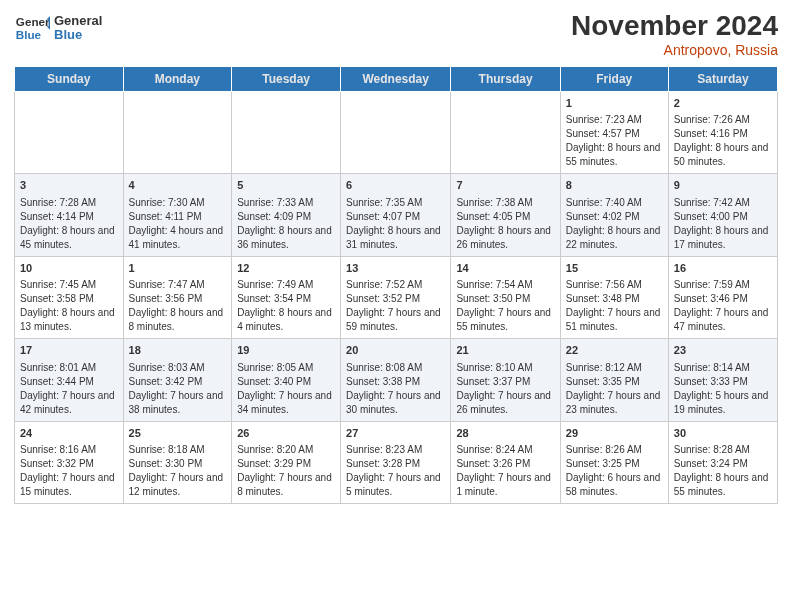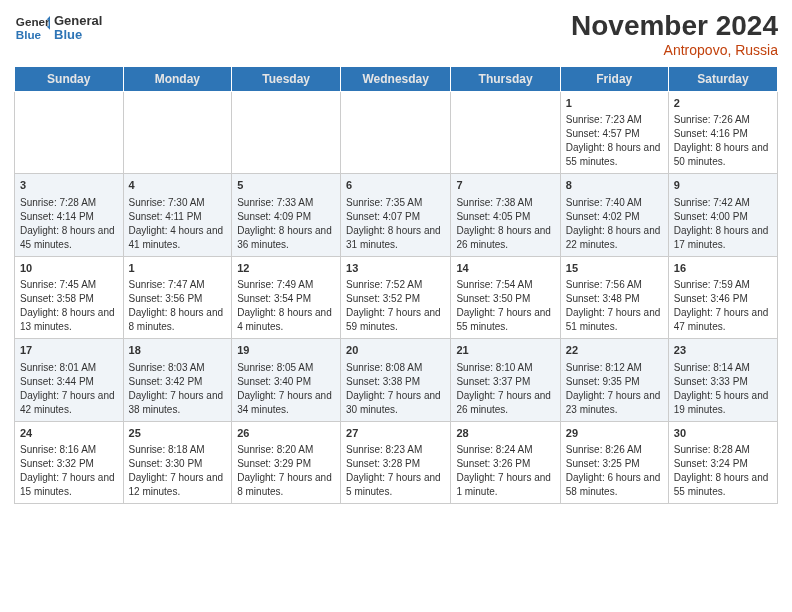--- a/index.html
+++ b/index.html
@@ -250,21 +250,21 @@
           </td>
           <td>
             <span class="day-num">21</span>
             <div>Sunrise: 8:10 AM</div>
             <div>Sunset: 3:37 PM</div>
             <div>Daylight: 7 hours and 26 minutes.</div>
           </td>
           <td>
             <span class="day-num">22</span>
             <div>Sunrise: 8:12 AM</div>
-            <div>Sunset: 9:35 PM</div>
+            <div>Sunset: 3:35 PM</div>
             <div>Daylight: 7 hours and 23 minutes.</div>
           </td>
           <td>
             <span class="day-num">23</span>
             <div>Sunrise: 8:14 AM</div>
             <div>Sunset: 3:33 PM</div>
             <div>Daylight: 5 hours and 19 minutes.</div>
           </td>
         </tr>
         <tr>

